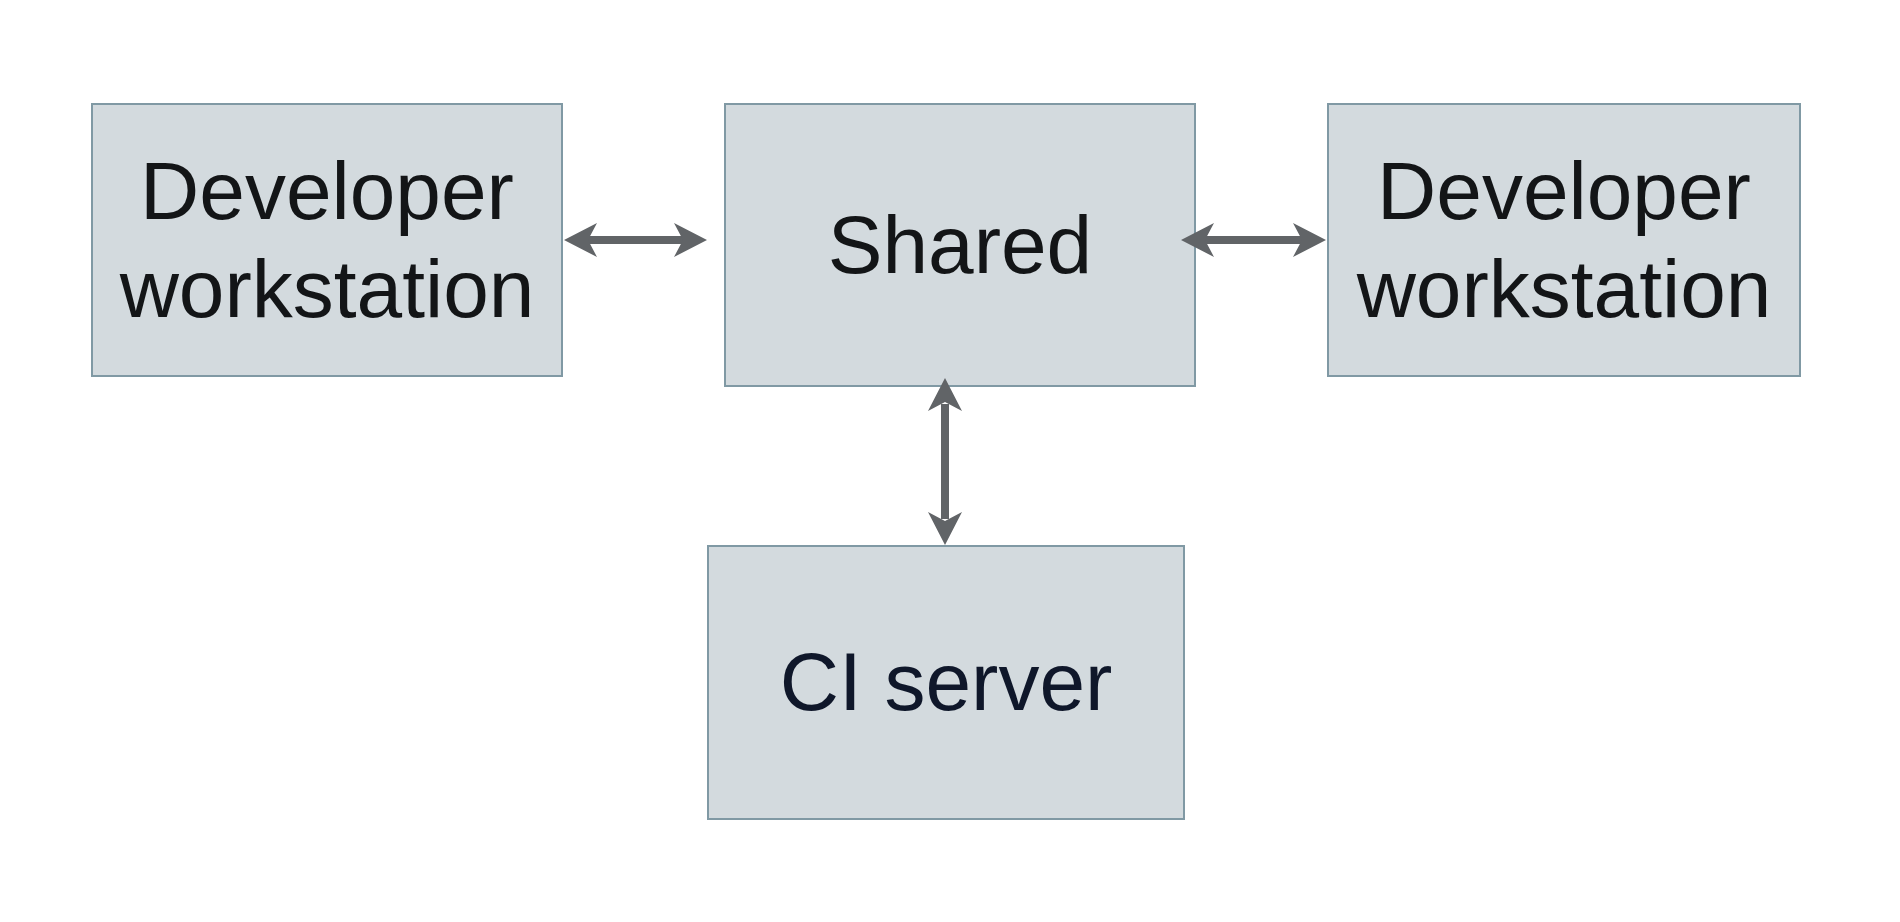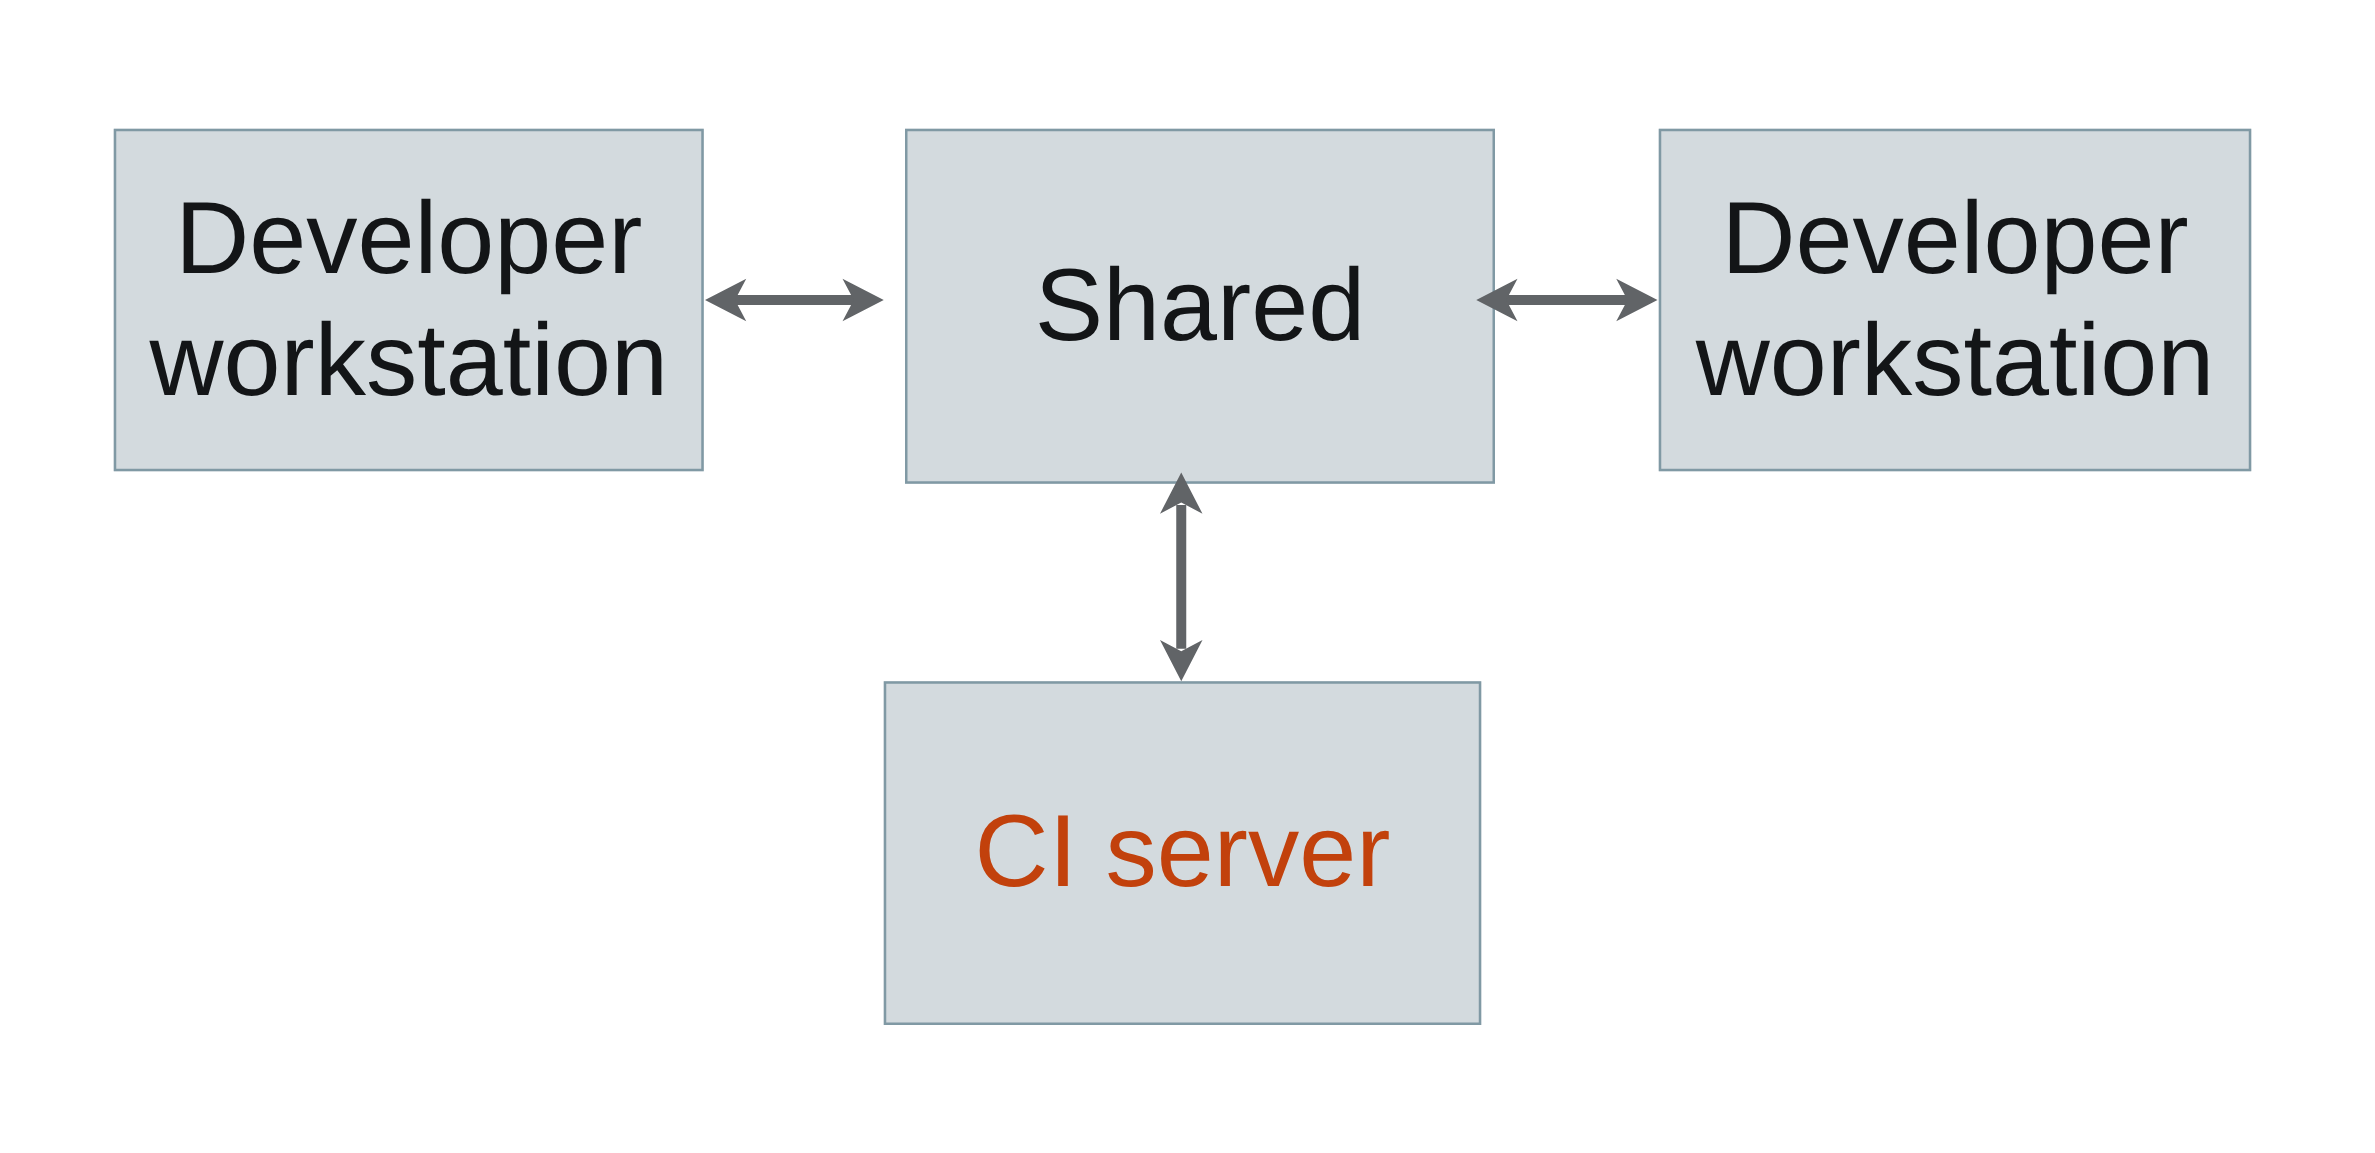--- a/index.html
+++ b/index.html
@@ -54,21 +54,21 @@
 
   <div class="node" id="node-shared" style="background-color: rgb(211, 218, 222); border-color: rgb(128, 153, 164); color: rgb(19, 21, 23);">
     <div class="line">Shared</div>
   </div>
 
   <div class="node" id="node-dev-right" style="background-color: rgb(211, 218, 222); border-color: rgb(128, 153, 164); color: rgb(19, 21, 23);">
     <div class="line">Developer</div>
     <div class="line">workstation</div>
   </div>
 
-  <div class="node" id="node-ci" style="background-color: rgb(211, 218, 222); border-color: rgb(128, 153, 164); color: #c2410c;">
+  <div class="node" id="node-ci" style="background-color: rgb(211, 218, 222); border-color: rgb(128, 153, 164); color: #0f172a;">
     <div class="line">CI server</div>
   </div>
 
   <svg class="edge" id="edge-left" viewBox="0 0 145 72" aria-hidden="true">
     <g style="fill: rgb(97, 100, 103);">
       <rect x="23" y="32" width="99" height="8"></rect>
       <path d="M1 36 L34 19 L25 36 L34 53 Z"></path>
       <path d="M144 36 L111 19 L120 36 L111 53 Z"></path>
     </g>
   </svg>

